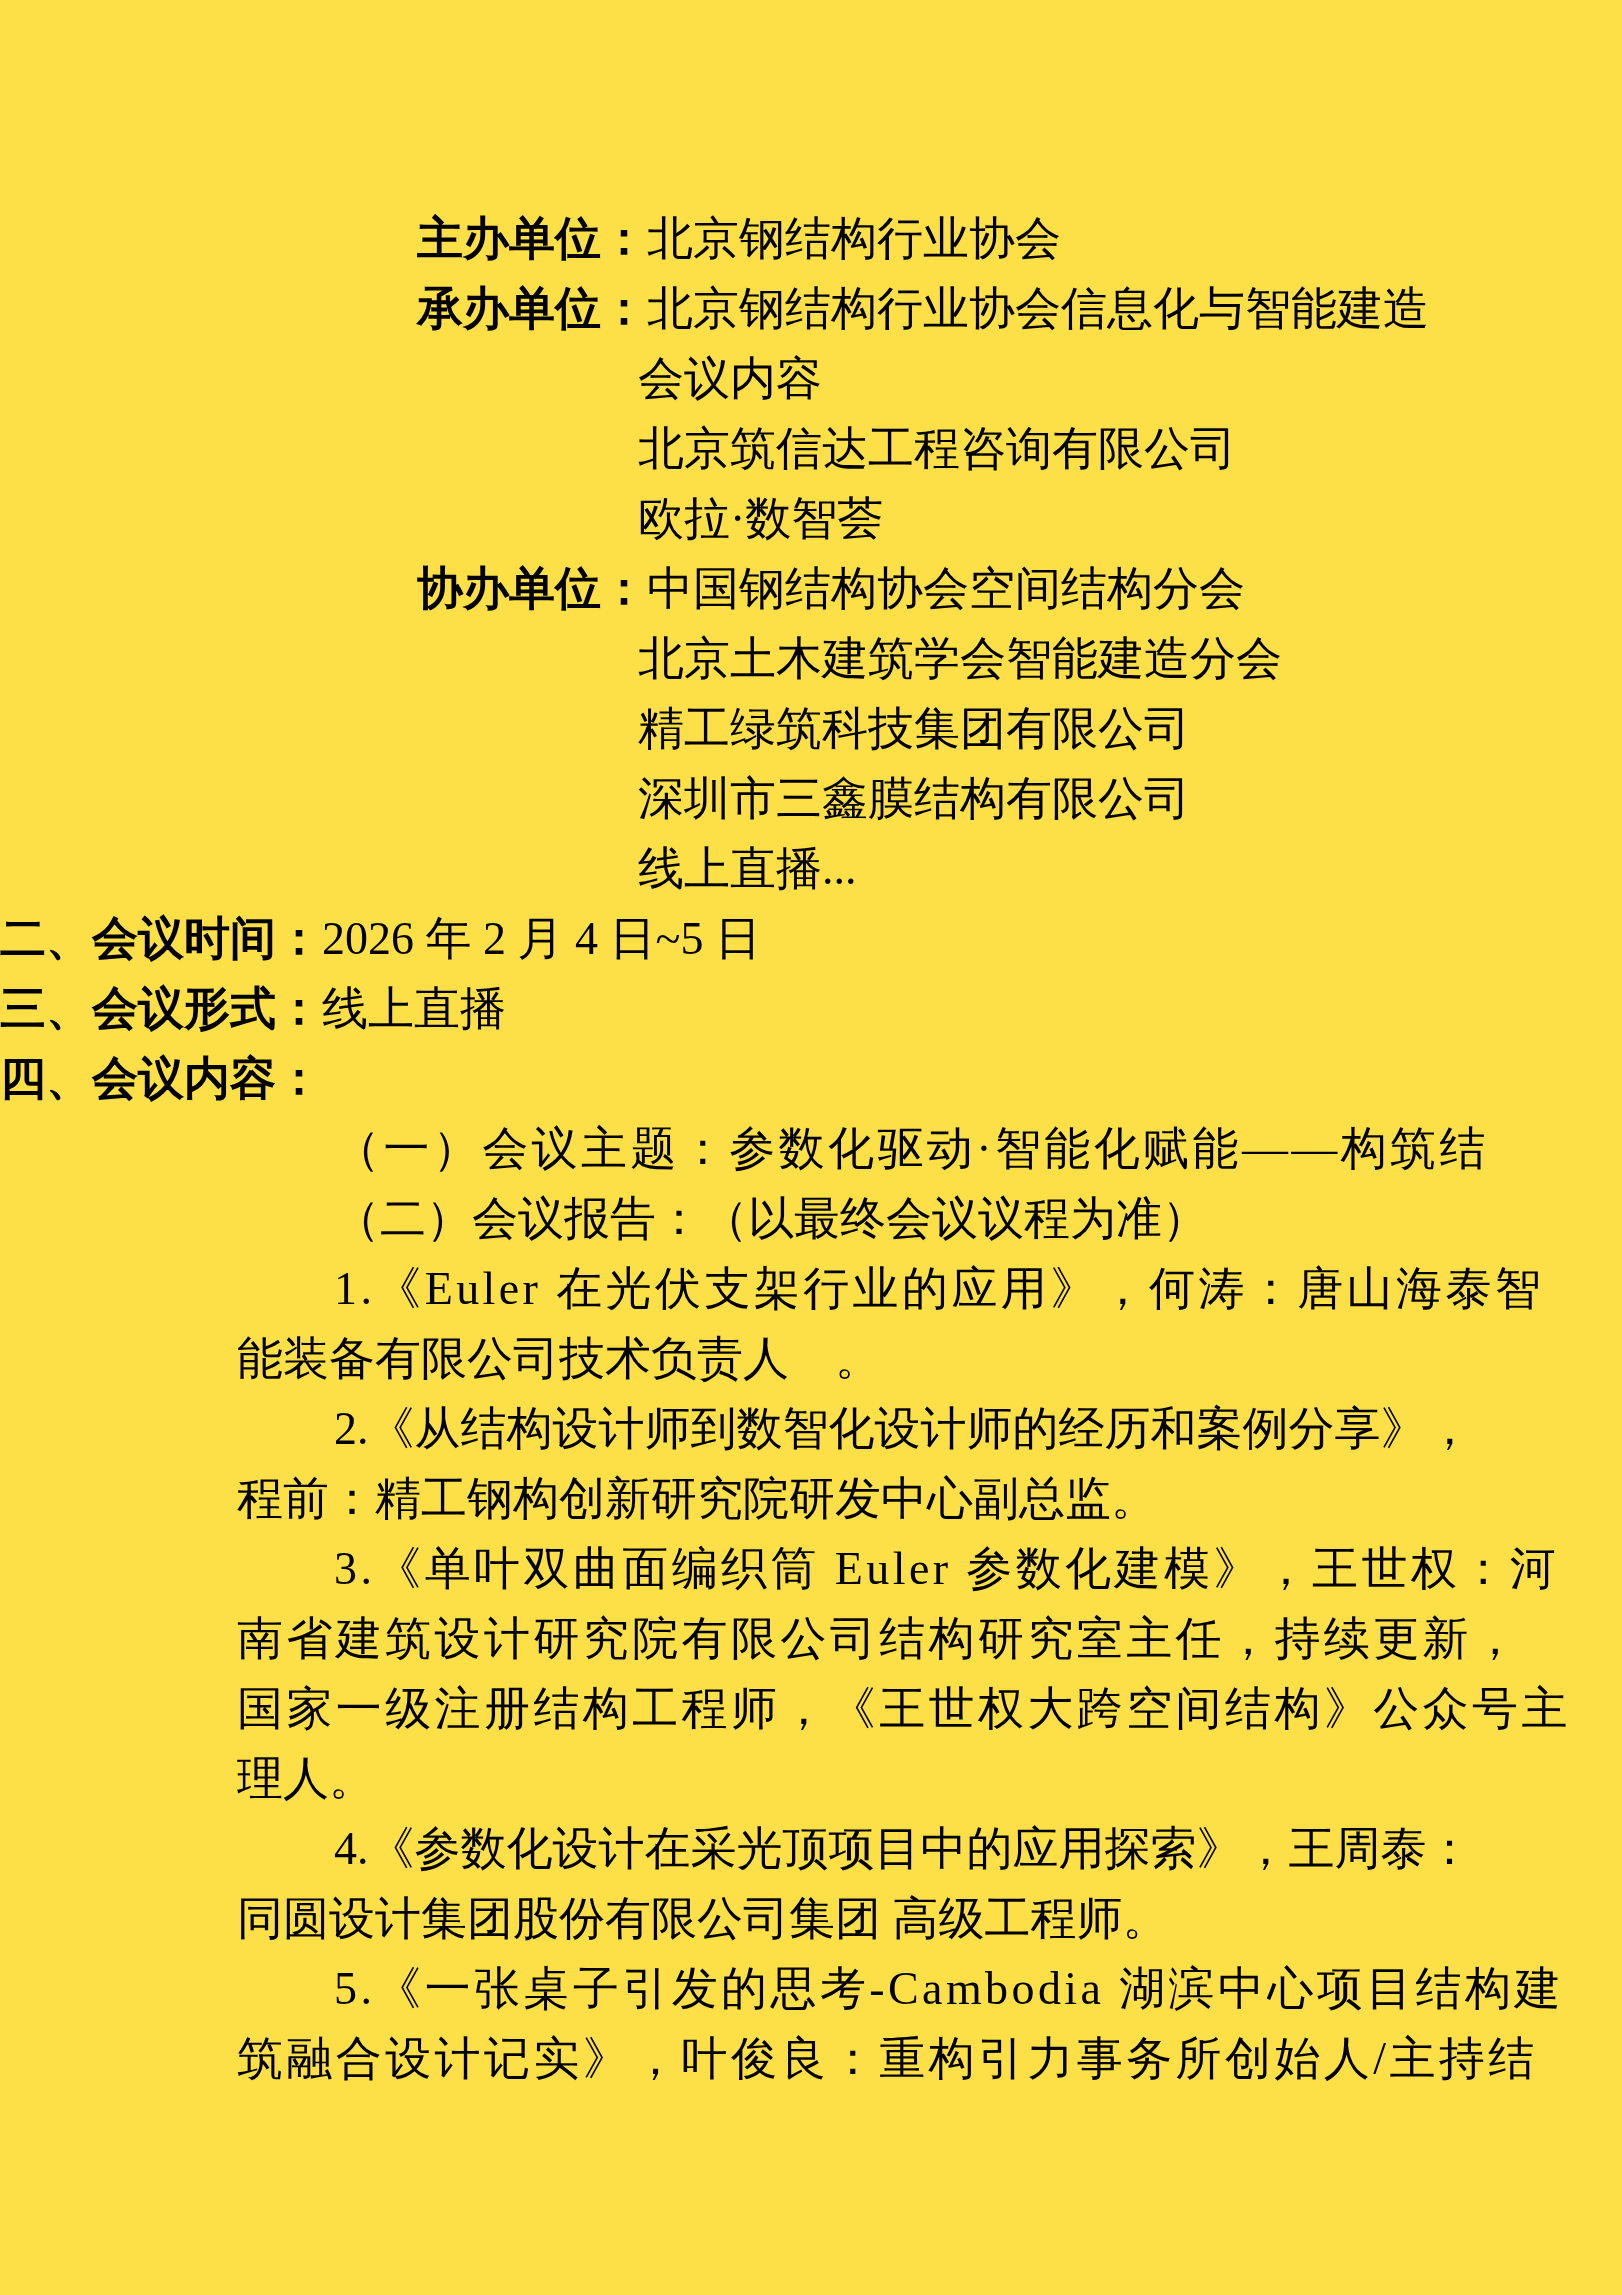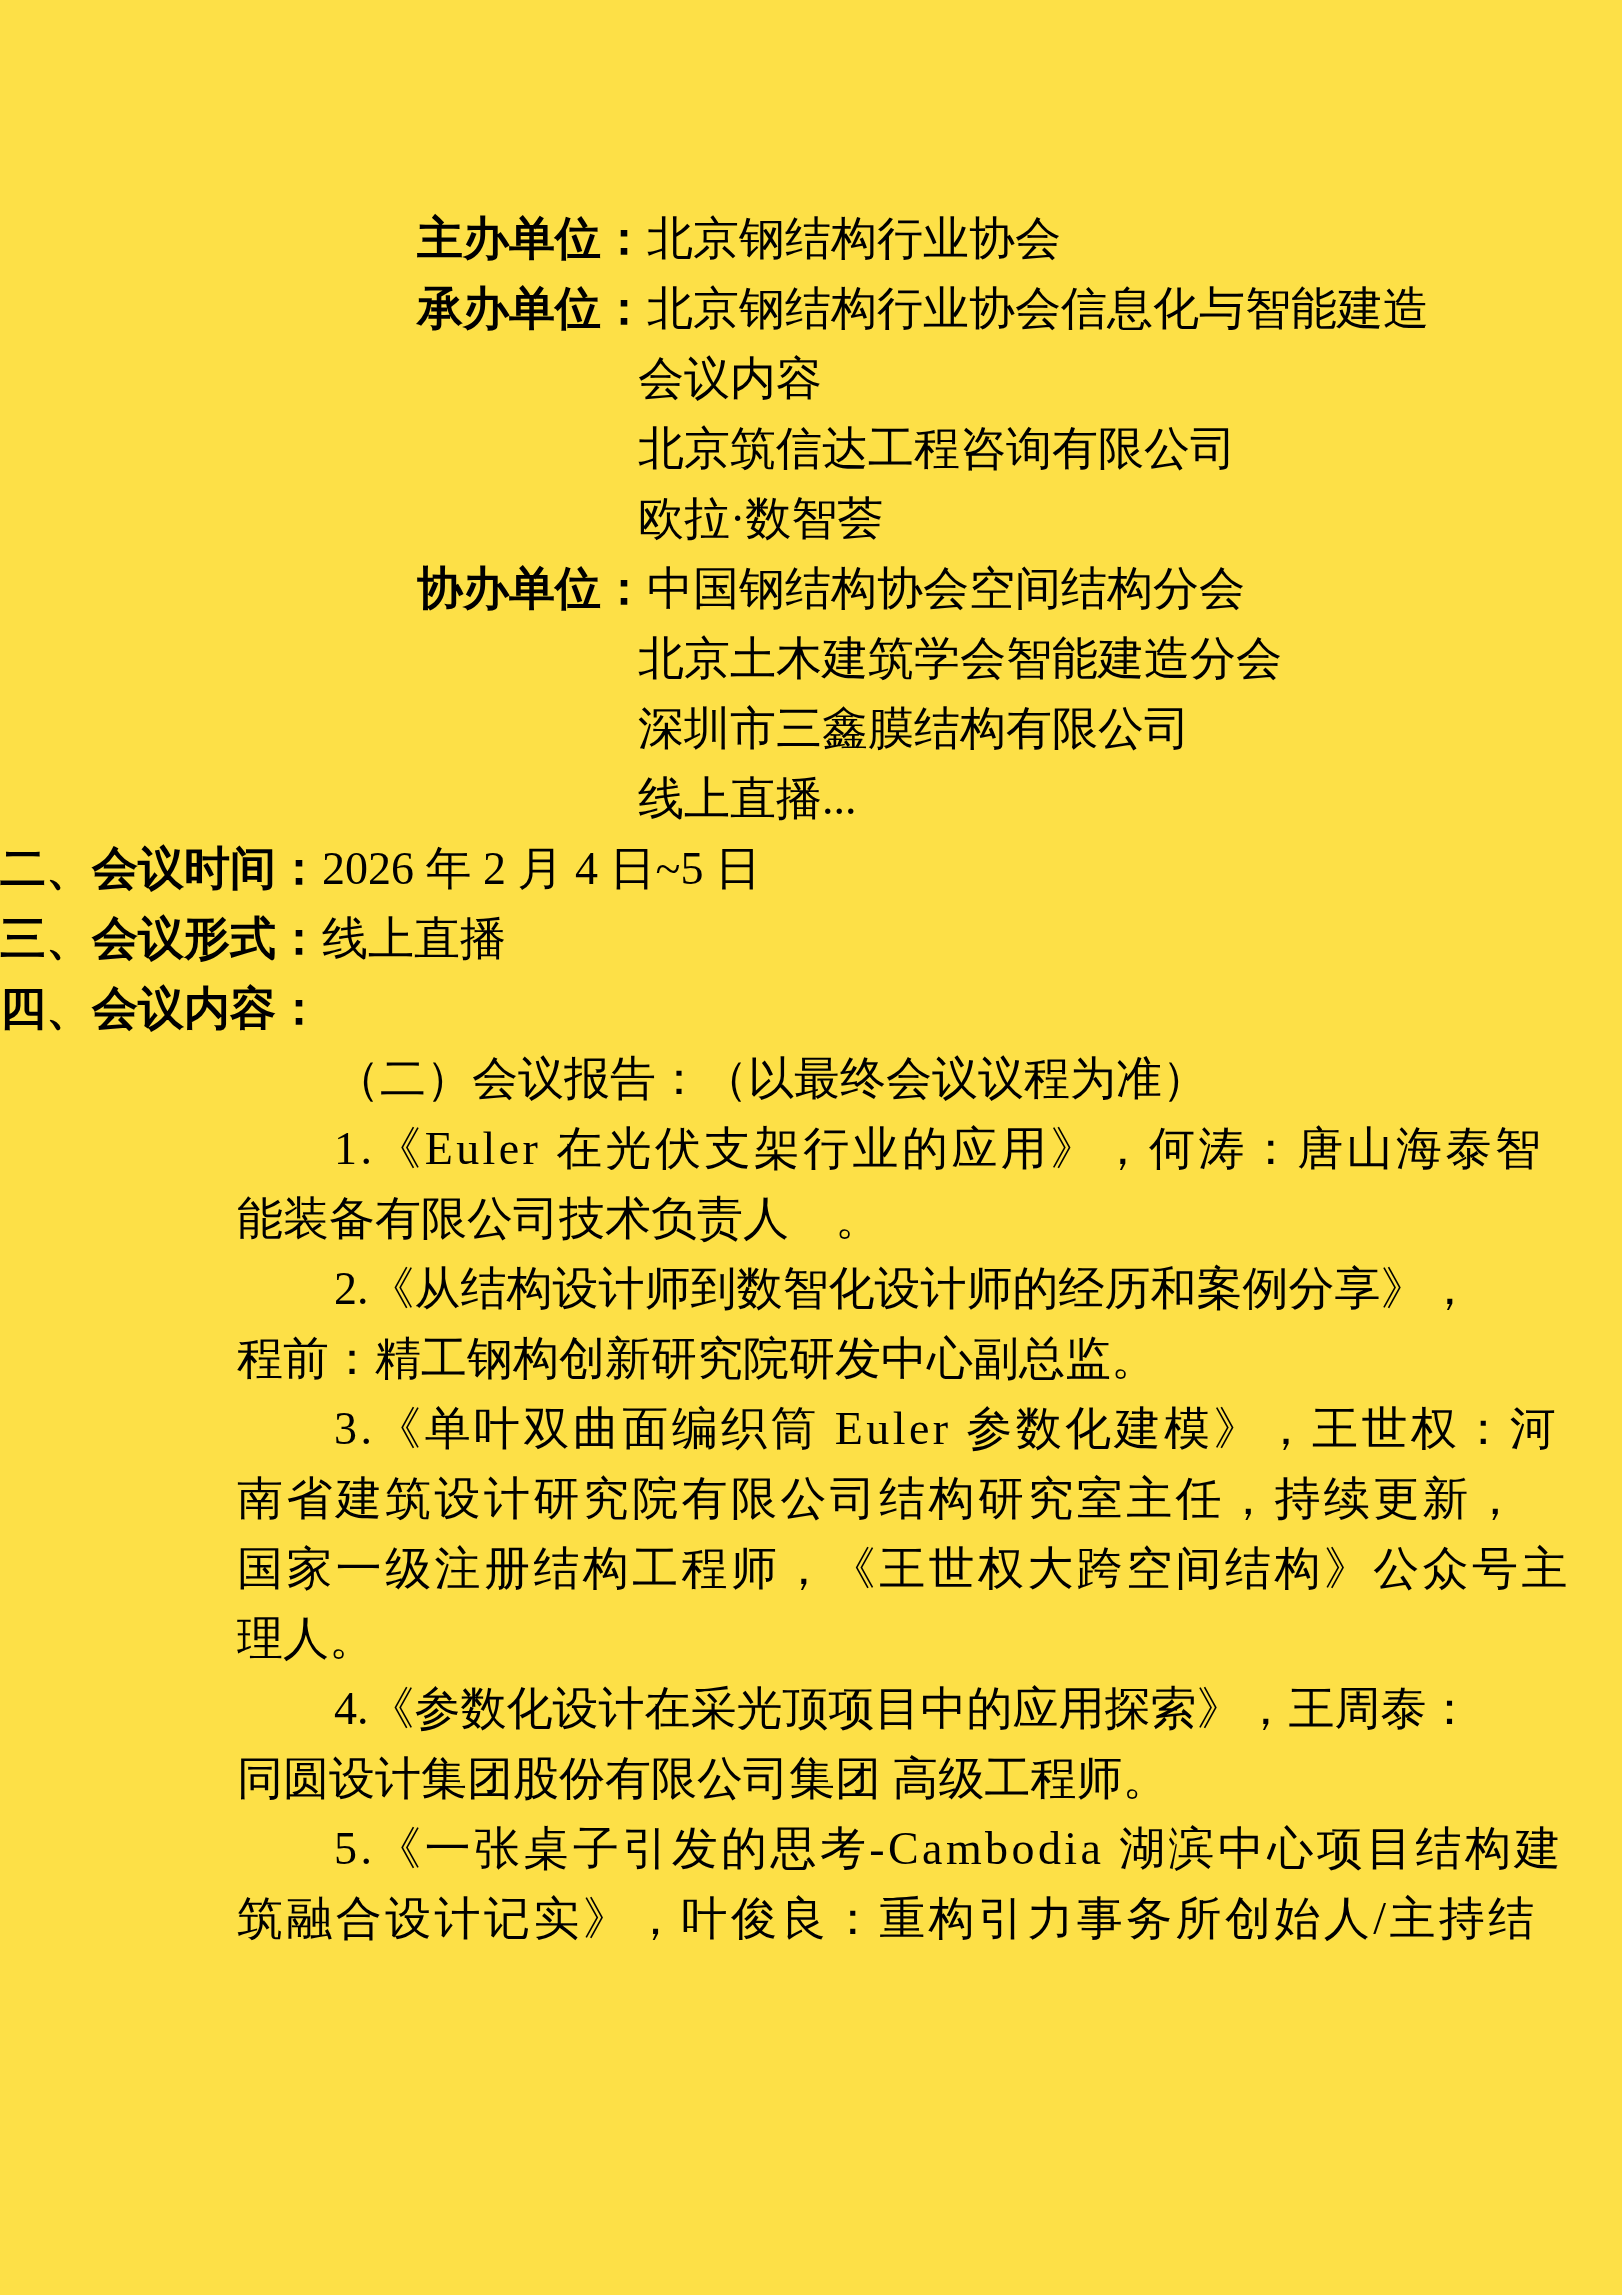--- a/index.html
+++ b/index.html
@@ -48,31 +48,33 @@
     <div class="line x-value"><span>会议内容</span></div>
 
     <div class="line x-value"><span>北京筑信达工程咨询有限公司</span></div>
 
     <div class="line x-value"><span>欧拉·数智荟</span></div>
 
     <div class="line x-label"><span class="lbl">协办单位：</span><span>中国钢结构协会空间结构分会</span></div>
 
     <div class="line x-value"><span>北京土木建筑学会智能建造分会</span></div>
 
+    <div class="line x-value"><span>精工绿筑科技集团有限公司</span></div>
 
     <div class="line x-value"><span>深圳市三鑫膜结构有限公司</span></div>
 
     <div class="line x-value"><span>线上直播...</span></div>
 
     <div class="line x-section"><span class="lbl">二、会议时间：</span><span>2026 年 2 月 4 日~5 日</span></div>
 
     <div class="line x-section"><span class="lbl">三、会议形式：</span><span>线上直播</span></div>
 
     <div class="line x-section"><span class="lbl">四、会议内容：</span><span></span></div>
 
+    <div class="line x-first sp4"><span>（一）会议主题：参数化驱动·智能化赋能——构筑结</span></div>
 
 
     <div class="line x-first"><span>（二）会议报告：（以最终会议议程为准）</span></div>
 
     <div class="line x-first sp4"><span>1.《Euler 在光伏支架行业的应用》，何涛：唐山海泰智</span></div>
 
     <div class="line x-body"><span>能装备有限公司技术负责人　。</span></div>
 
     <div class="line x-first"><span>2.《从结构设计师到数智化设计师的经历和案例分享》，</span></div>
 

